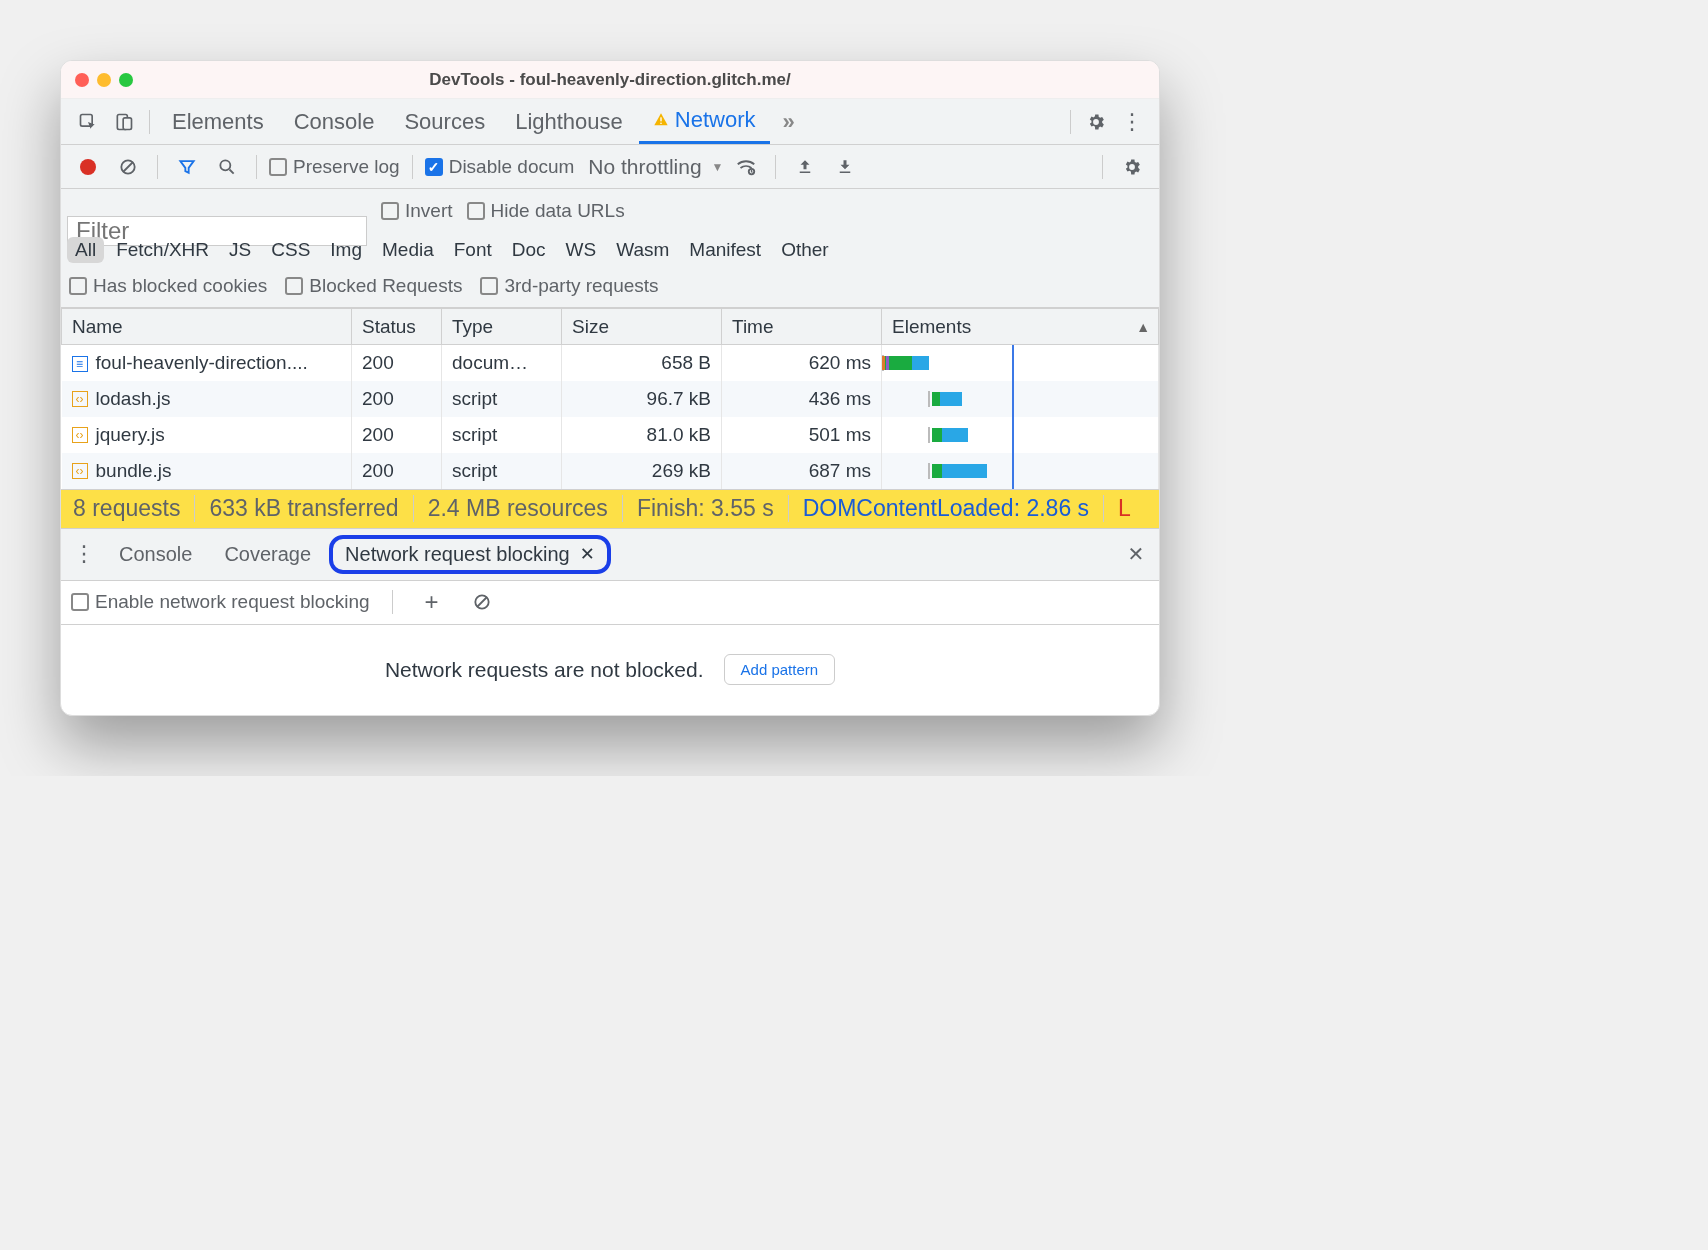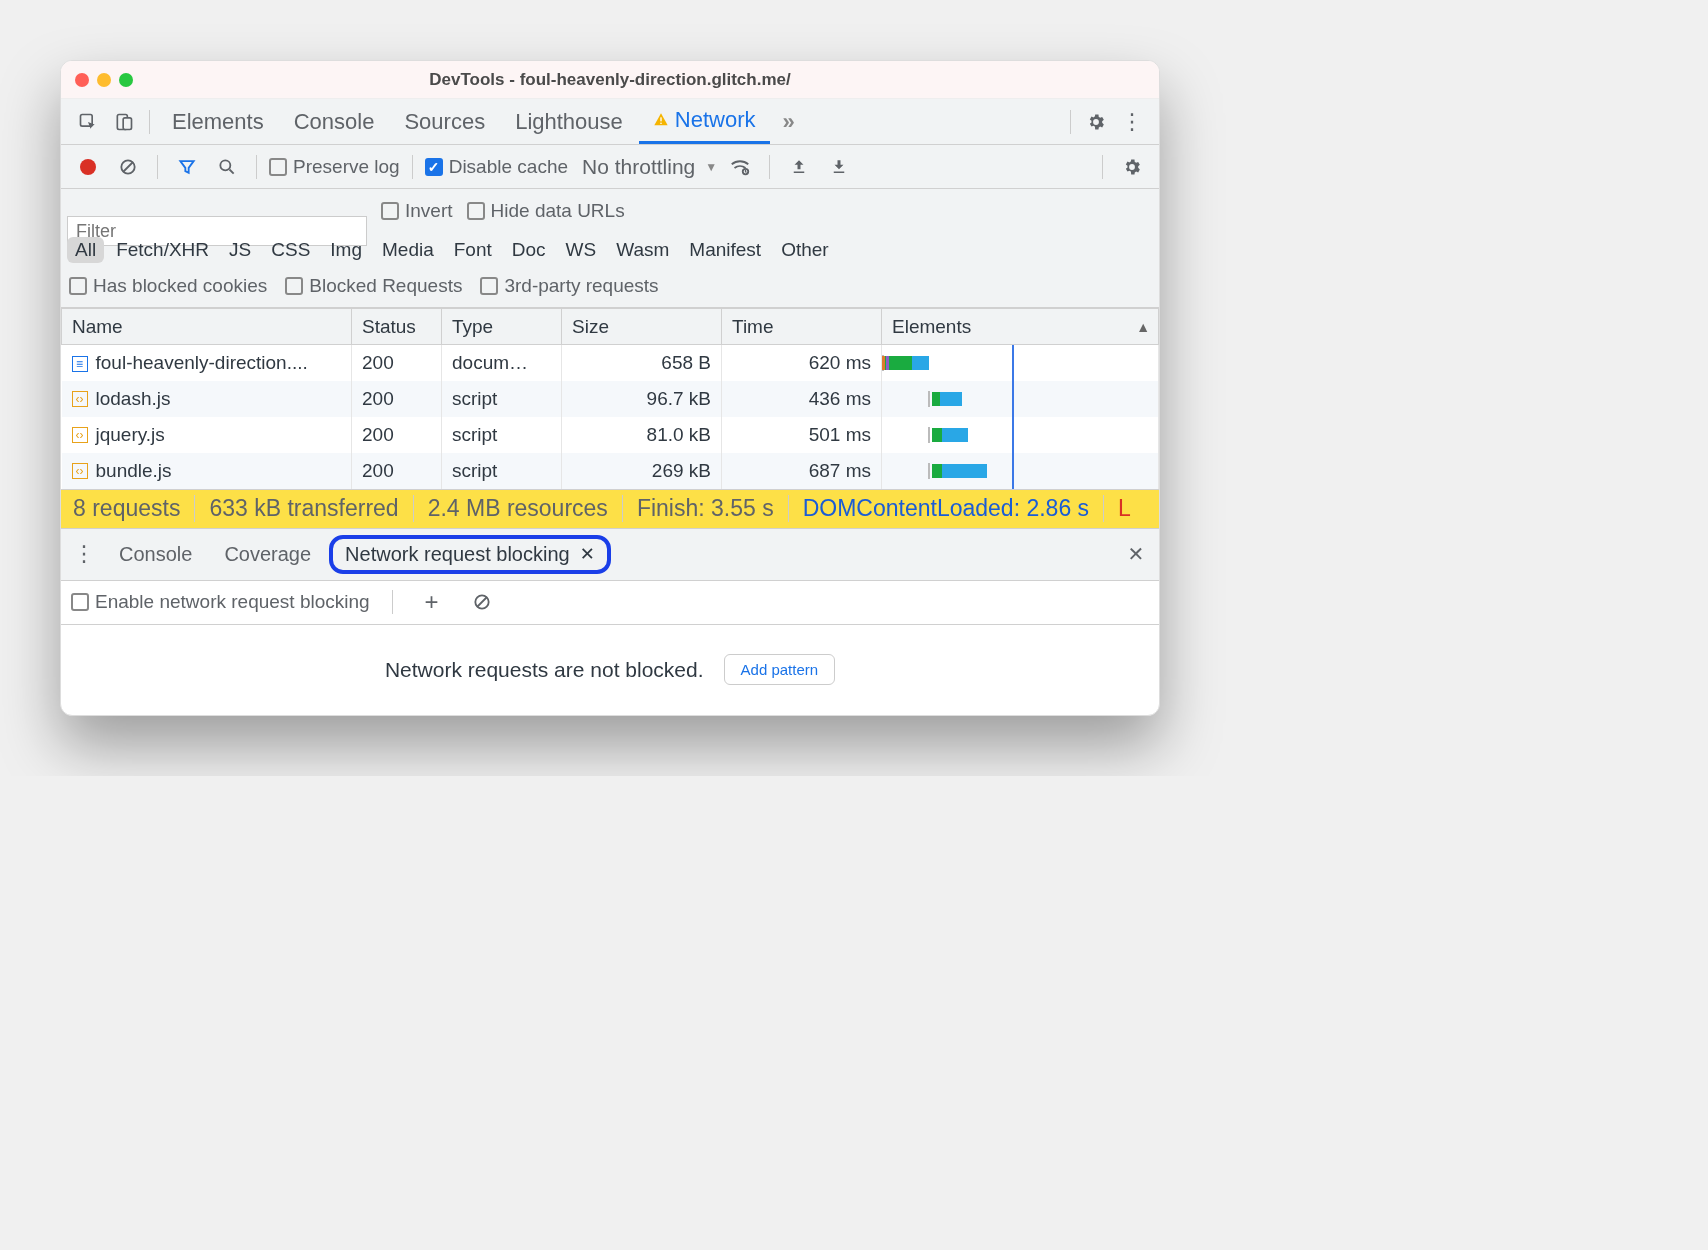--- a/index.html
+++ b/index.html
@@ -50,21 +50,21 @@
   .rec { width:16px; height:16px; border-radius:50%; background:#d93025; display:block;}
   .checkbox { width:18px; height:18px; border:2px solid #888; border-radius:3px; display:inline-flex; align-items:center; justify-content:center; margin-right:6px; flex-shrink:0;}
   .checkbox.checked { background:#1a73e8; border-color:#1a73e8; color:#fff; font-size:14px; font-weight:bold;}
   .label { color:#5f6368; display:inline-flex; align-items:center; font-size:19px; }
   .select { color:#5f6368; display:inline-flex; align-items:center; gap:10px; padding-left:8px;}
   .caret { font-size:12px; color:#888;}
   .filterbar {
     display:flex; align-items:center; height:44px; padding:0 6px;
     background:#f1f3f4; gap:14px;
   }
-  .filter-input { width:300px; height:30px; border:1px solid #ccc; background:#fff; padding:9px 8px; font-size:18px; color:#888;margin-top:40px;}
+  .filter-input { width:300px; height:30px; border:1px solid #ccc; background:#fff; padding:9px 8px; font-size:24px; color:#888;margin-top:40px;}
   .chiprow { display:flex; align-items:flex-end; padding:4px 6px 6px 6px; gap:4px; background:#f1f3f4; flex-wrap:wrap;}
   .chip { padding:2px 8px; font-size:19px; color:#303942; cursor:pointer; border-radius:6px;}
   .chip.active { background:#d7d7d7; }
   .checkrow { display:flex; align-items:center; padding:6px 8px 10px 8px; gap:18px; background:#f1f3f4; border-bottom:1px solid #d0d0d0;}
   table.grid { width:100%; border-collapse:collapse; font-size:19px;}
   table.grid th { text-align:left; font-weight:400; color:#303942; padding:6px 10px; border:1px solid #d0d0d0; background:#f1f3f4; height:36px; position:relative;}
   table.grid td { padding:6px 10px; border-right:1px solid #e6e6e6; height:36px; white-space:nowrap; overflow:hidden; text-overflow:ellipsis; }
   table.grid tr.datarow:nth-child(odd) td { background:#fff;}
   table.grid tr.datarow:nth-child(even) td { background:#f5f8fb;}
   .sizecell, .timecell { text-align:right; }
@@ -169,21 +169,21 @@
         </svg>
     </span>
     <span class="divider"></span>
     <label class="label">
       <span class="checkbox"></span>
         <span>Preserve log</span>
     </label>
     <span class="divider"></span>
     <label class="label">
       <span class="checkbox checked">✓</span>
-        <span>Disable cache</span>
+        <span>Disable docum</span>
     </label>
     <span class="select">
       <span>No throttling</span>
       <span class="caret">▼</span>
     </span>
     <span class="icon-btn">
       <svg width="22" height="22" viewBox="0 0 24 24" fill="none" stroke="#5f6368" stroke-width="2">
           <path d="M3 9a14 14 0 0118 0"></path>
           <path d="M6 13a10 10 0 0112 0"></path>
           <circle cx="18" cy="17" r="3"></circle>

